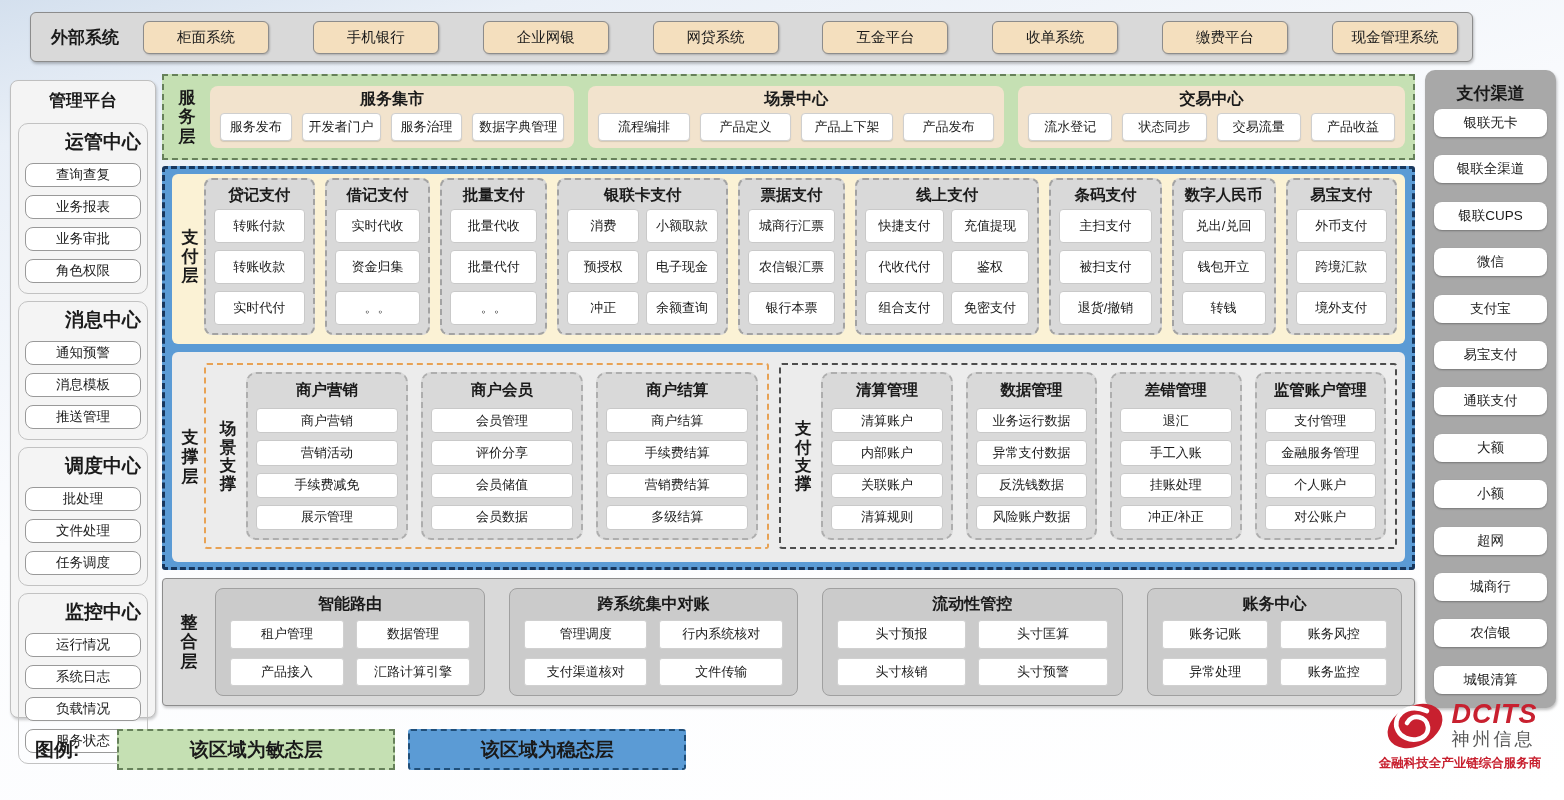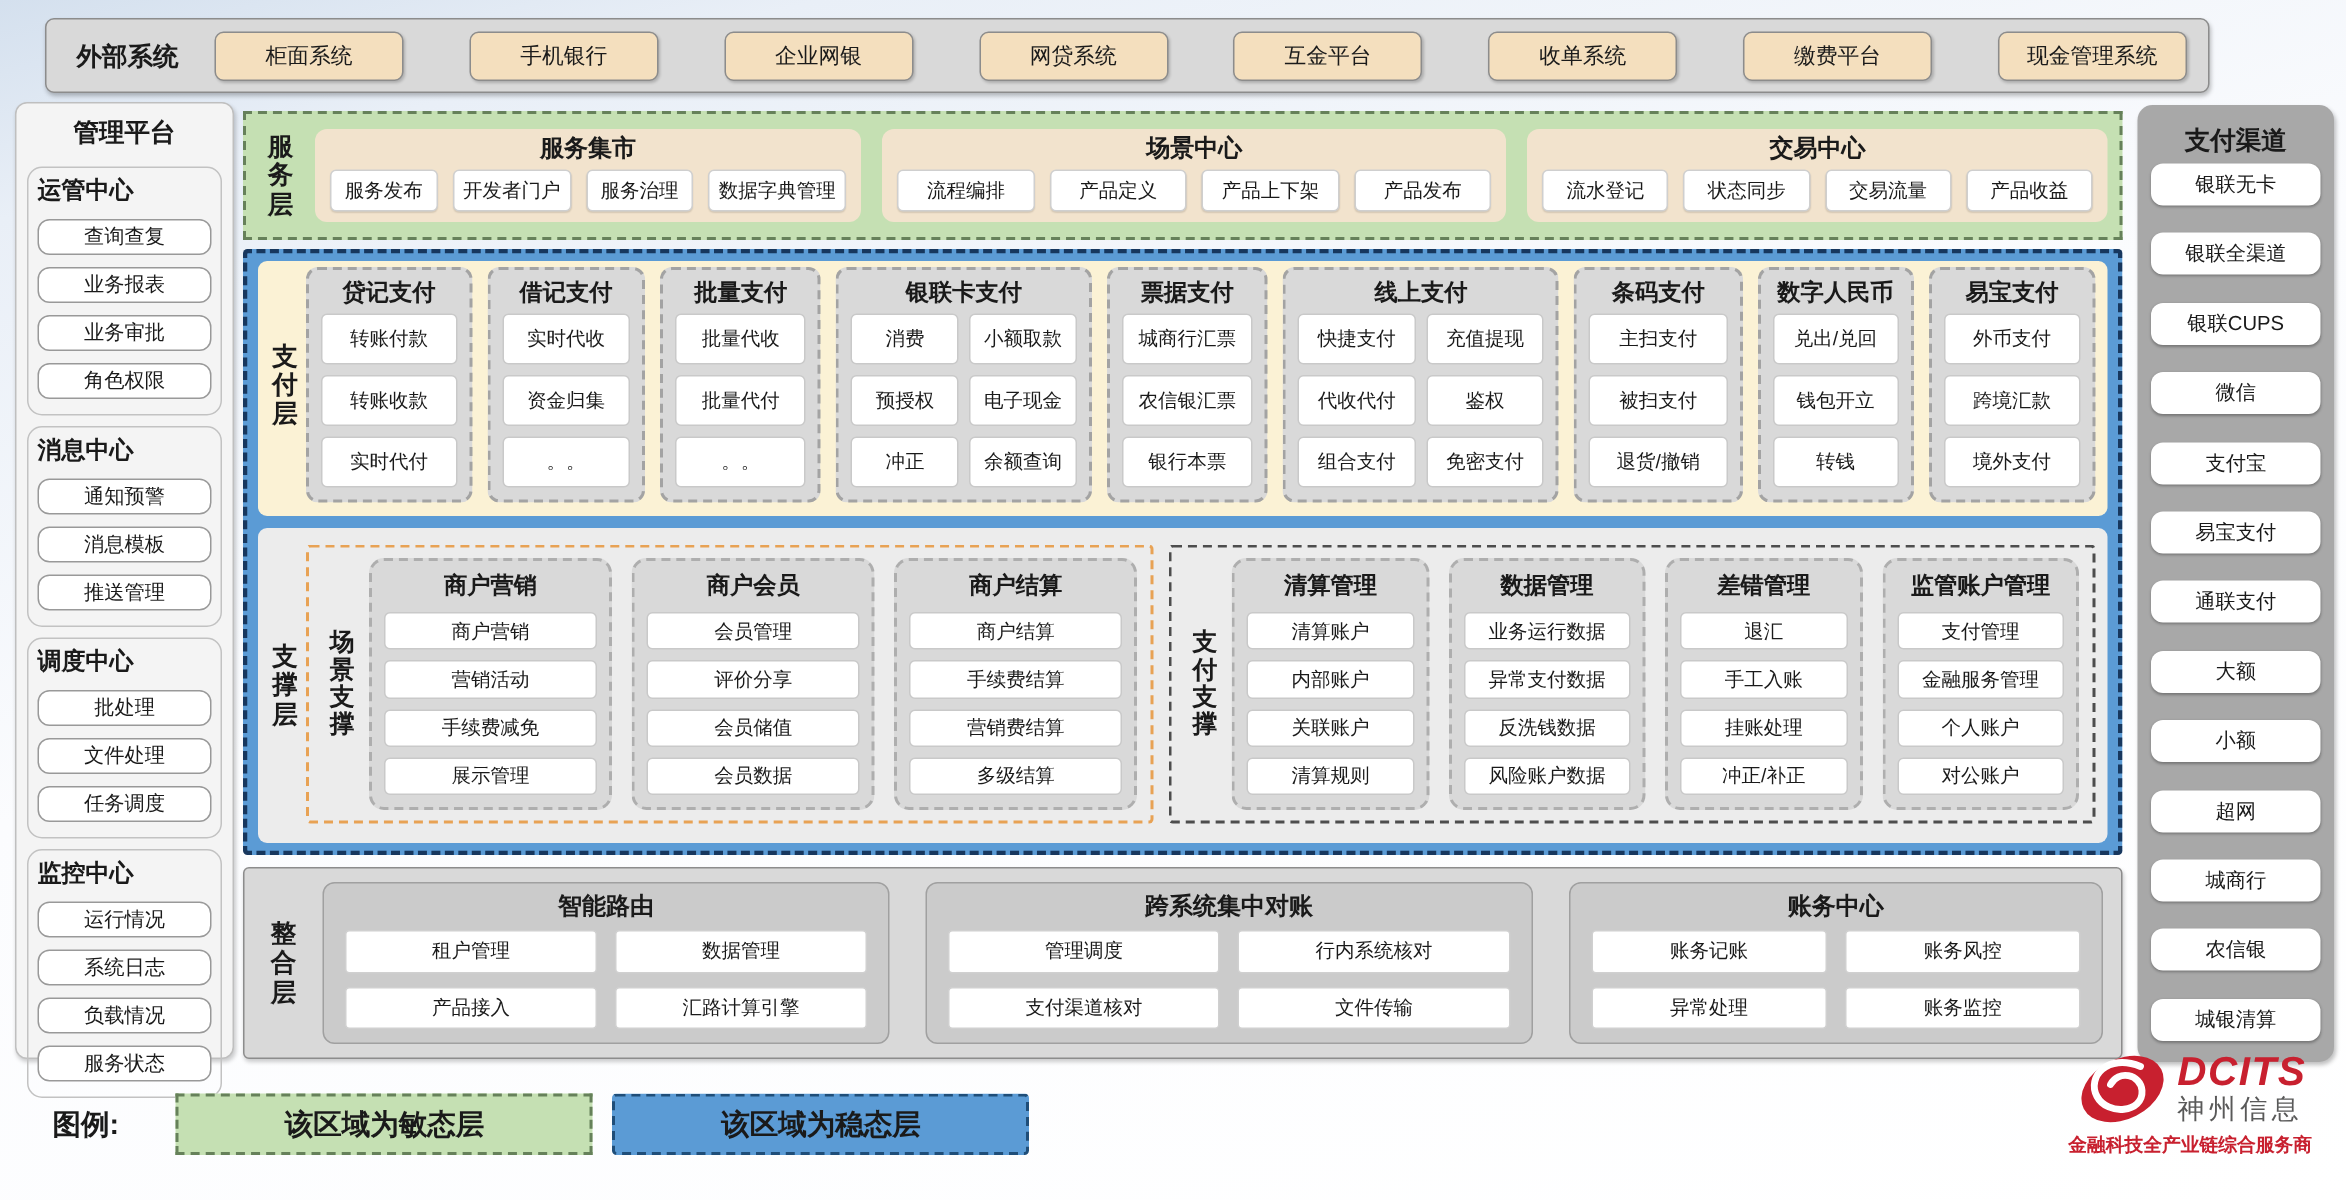--- a/index.html
+++ b/index.html
@@ -15,27 +15,27 @@
   .topbar { position:absolute; left:30px; top:12px; width:1443px; height:50px;
     background:#d9d9d9; border:1px solid #8c8c8c; border-radius:6px;
     display:flex; align-items:center; box-shadow:1px 2px 3px rgba(0,0,0,.25); }
   .topbar-label { font-weight:bold; font-size:17px; padding:0 24px 0 20px; white-space:nowrap; }
   .topbar-items { flex:1; display:flex; justify-content:space-between; padding-right:14px; }
   .ext-btn { background:#f4dfbe; border:1px solid #8c8c8c; border-radius:6px;
     min-width:126px; height:33px; padding:0 12px; display:flex; align-items:center; justify-content:center;
     font-size:14.5px; white-space:nowrap; box-shadow:1px 1px 2px rgba(0,0,0,.2); }
 
   
-  .left-sidebar { position:absolute; left:10px; top:68px; width:146px; height:638px;
+  .left-sidebar { position:absolute; left:10px; top:80px; width:146px; height:638px;
     background:#f4f4f4; border:1px solid #bfbfbf; border-radius:8px;
     display:flex; flex-direction:column; padding:7px 7px 9px; box-shadow:1px 2px 3px rgba(0,0,0,.2); }
   .sidebar-title { text-align:center; font-weight:bold; font-size:17px; margin:1px 0 4px; }
   .mgmt-wrap { flex:1; display:flex; flex-direction:column; justify-content:space-between; }
   .mgmt-section { border:1px solid #c2c2c2; border-radius:10px; padding:3px 6px 10px; margin-top:7px; }
-  .mgmt-title { text-align:left; font-weight:bold; font-size:16px; margin:2px 0 1px; }
+  .mgmt-title { text-align:right; font-weight:bold; font-size:19px; margin:2px 0 1px; }
   .side-btn { background:#fff; border:1px solid #999; border-radius:8px; height:24px; margin-top:8px;
     display:flex; align-items:center; justify-content:center; font-size:13.5px; white-space:nowrap; }
 
   
   .vlabel { font-weight:bold; font-size:17px; line-height:1.12; white-space:pre-line; text-align:center; }
 
   
   .service-layer { position:absolute; left:162px; top:74px; width:1253px; height:86px;
     background:#c5e0b3; border:2px dashed #66815a; display:flex; align-items:center; padding:0 8px 0 8px; }
   .service-layer > .vlabel { width:30px; margin-right:8px; }
@@ -389,20 +389,29 @@
             <div class="int-btn">汇路计算引擎</div>
           </div>
         </div>
         <div class="int-group" style="flex-grow: 293;">
           <div class="int-group-title">跨系统集中对账</div>
           <div class="int-grid">
             <div class="int-btn">管理调度</div>
             <div class="int-btn">行内系统核对</div>
             <div class="int-btn">支付渠道核对</div>
             <div class="int-btn">文件传输</div>
+          </div>
+        </div>
+        <div class="int-group" style="flex-grow: 307;">
+          <div class="int-group-title">流动性管控</div>
+          <div class="int-grid">
+            <div class="int-btn">头寸预报</div>
+            <div class="int-btn">头寸匡算</div>
+            <div class="int-btn">头寸核销</div>
+            <div class="int-btn">头寸预警</div>
           </div>
         </div>
         <div class="int-group" style="flex-grow: 255;">
           <div class="int-group-title">账务中心</div>
           <div class="int-grid">
             <div class="int-btn">账务记账</div>
             <div class="int-btn">账务风控</div>
             <div class="int-btn">异常处理</div>
             <div class="int-btn">账务监控</div>
           </div>

